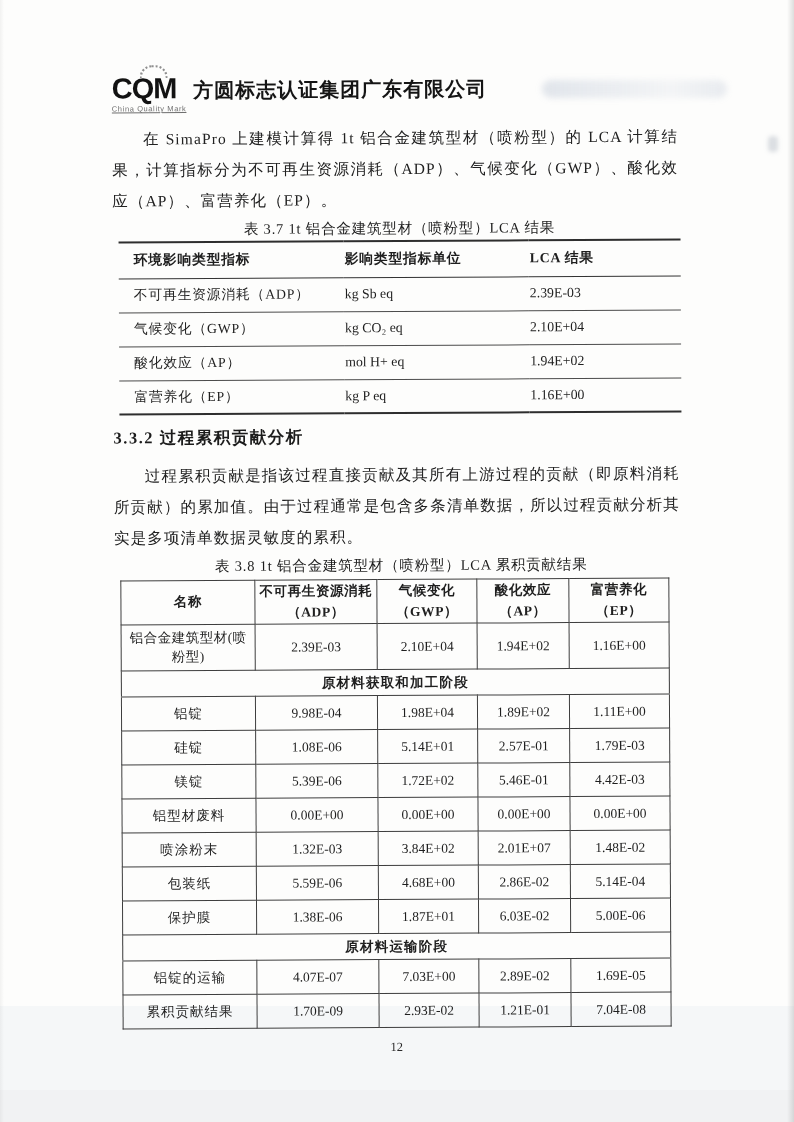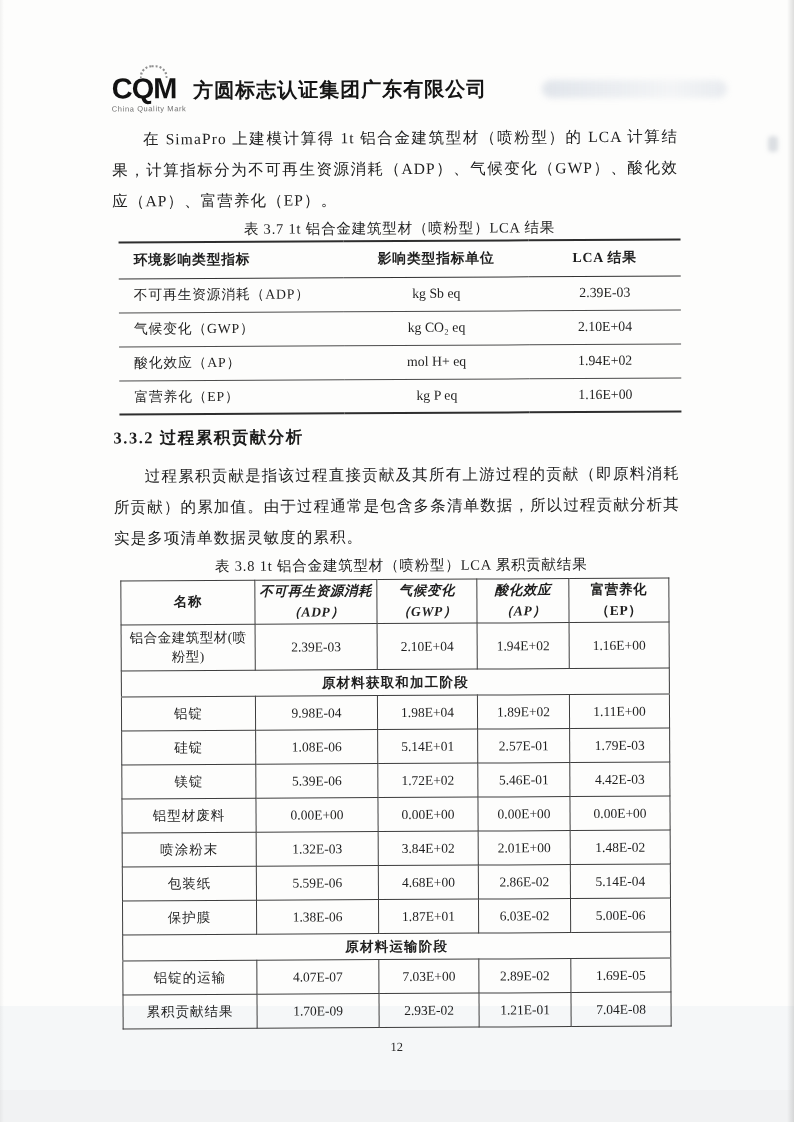--- a/index.html
+++ b/index.html
@@ -32,48 +32,48 @@
   
   .content { position: absolute; inset: 0; transform: rotate(-0.3deg); transform-origin: 400px 520px; }
 
   .doc-header { margin: 68px 0 0 114px; height: 44px; position: relative; display: flex; align-items: flex-end; }
   .logo { position: relative; display: inline-block; }
   .logo-arc { position: absolute; left: 28px; top: -7px; width: 24px; height: 11px;
     border: 2.5px dotted #8f8f8f; border-bottom: none; border-radius: 12px 12px 0 0; }
   .logo-acronym { font-family: "Liberation Sans", "DejaVu Sans", sans-serif;
     font-weight: bold; font-size: 29px; line-height: 32px; letter-spacing: -1px; color: #121212; }
   .logo-sub { display: block; font-family: "Liberation Sans", "DejaVu Sans", sans-serif;
-    font-size: 7.5px; color: #6f6f6f; letter-spacing: .6px; margin-top: 0px; }
+    font-size: 7.5px; color: #6f6f6f; letter-spacing: .6px; margin-top: 0px; text-decoration: underline; }
   .company { font-family: "Liberation Sans", "DejaVu Sans", sans-serif;
     font-weight: bold; font-size: 20px; color: #151515; margin: 0 0 9px 7px; letter-spacing: 1px; }
 
   .para { width: 566px; margin: 10px 0 0 114px; font-size: 15.5px; line-height: 31px;
     letter-spacing: 1.1px; text-align: justify; color: #212121; }
   .indent { text-indent: 2em; }
 
   .caption { width: 562px; margin: 1px 0 0 120px; text-align: center;
     font-size: 14.5px; letter-spacing: .8px; color: #1d1d1d; height: 24px; line-height: 24px; }
 
   table { border-collapse: collapse; table-layout: fixed; }
   .t37 { margin: 0 0 0 120px; width: 562px; border-top: 2px solid #2e2e2e; border-bottom: 2px solid #2e2e2e; font-size: 13.8px; }
   .t37 thead tr { height: 36px; border-bottom: 1.5px solid #333; }
   .t37 tbody tr { height: 34px; border-bottom: 1px solid #4c4c4c; }
   .t37 tbody tr:last-child { border-bottom: none; }
   .t37 th { font-weight: bold; letter-spacing: .8px; }
   .t37 th.c-ind, .t37 td.c-ind { text-align: left; padding-left: 15px; letter-spacing: .8px; }
-  .t37 .c-unit, .t37 .c-val { text-align: center; }
+  .t37 .c-unit, .t37 .c-val { text-align: left; }
 
   .sec-heading { margin: 11px 0 0 114px; font-size: 16.5px; font-weight: 600;
     letter-spacing: 1.5px; color: #1c1c1c; height: 24px; line-height: 24px; }
 
   .t38 { margin: 2px 0 0 120px; width: 548px; font-size: 13.5px; border: 1.2px solid #383838; }
   .t38 th, .t38 td { border: 1px solid #3e3e3e; text-align: center; padding: 0 4px; }
   .t38 thead tr { height: 44px; }
   .t38 th { font-weight: bold; letter-spacing: .6px; line-height: 1.5; }
-  .t38 th span { display: block; font-style: italic; }
+  .t38 th span { display: block; }
   .t38 tr.product-row { height: 46px; }
   .t38 tr.product-row td.c-name { line-height: 1.4; letter-spacing: .5px; padding: 0 8px; }
   .t38 tr.band-row { height: 26px; }
   .t38 tr.band-row td { font-weight: bold; letter-spacing: 1.2px; border-left: none; border-right: none; }
   .t38 tr.data-row { height: 34px; }
   .t38 td.c-name { letter-spacing: 1px; }
 
   .page-number { width: 548px; margin: 12px 0 0 120px; text-align: center;
     font-size: 12.5px; color: #2a2a2a; }
 </style>
@@ -209,21 +209,21 @@
           <td class="c-name">铝型材废料</td>
           <td>0.00E+00</td>
           <td>0.00E+00</td>
           <td>0.00E+00</td>
           <td>0.00E+00</td>
         </tr>
         <tr class="data-row">
           <td class="c-name">喷涂粉末</td>
           <td>1.32E-03</td>
           <td>3.84E+02</td>
-          <td>2.01E+00</td>
+          <td>2.01E+07</td>
           <td>1.48E-02</td>
         </tr>
         <tr class="data-row">
           <td class="c-name">包装纸</td>
           <td>5.59E-06</td>
           <td>4.68E+00</td>
           <td>2.86E-02</td>
           <td>5.14E-04</td>
         </tr>
         <tr class="data-row">

